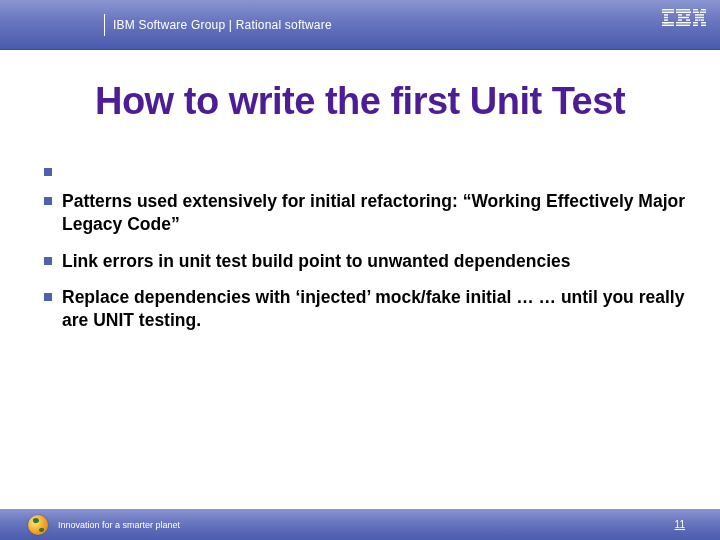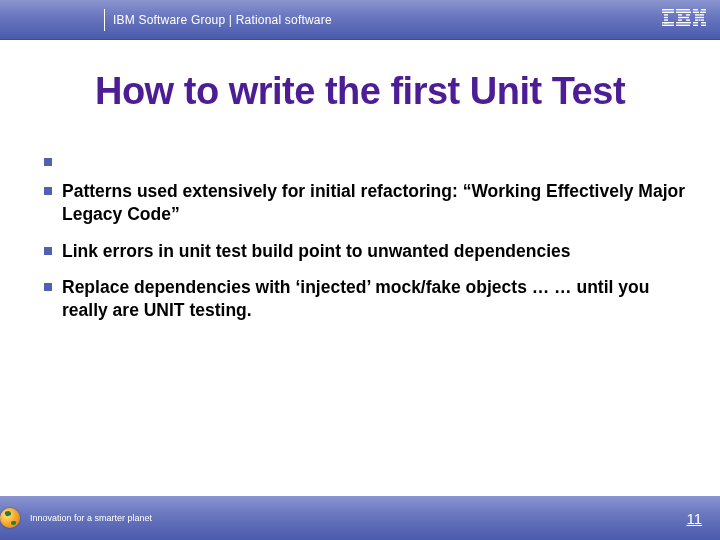--- a/index.html
+++ b/index.html
@@ -5,21 +5,21 @@
   * { margin: 0; padding: 0; box-sizing: border-box; }
   body {
     width: 720px;
     height: 540px;
     font-family: Arial, Helvetica, sans-serif;
     background: #fff;
     position: relative;
     overflow: hidden;
   }
   .header {
-    height: 40px;
+    height: 50px;
     background: linear-gradient(to bottom, #8a95d0 0%, #6b78c0 40%, #4a5aad 100%);
     border-bottom: 1px solid #3a4a9d;
     display: flex;
     align-items: center;
     padding: 0 14px 0 0;
     position: relative;
   }
   .header-divider {
     width: 1px;
     height: 22px;
@@ -66,25 +66,25 @@
     font-size: 17.5px;
     font-weight: bold;
     color: #000;
     line-height: 1.3;
   }
   .footer {
     position: absolute;
     bottom: 0;
     left: 0;
     right: 0;
-    height: 44px;
+    height: 31px;
     background: linear-gradient(to bottom, #8a95d0 0%, #6b78c0 40%, #4a5aad 100%);
     display: flex;
     align-items: center;
-    padding: 0 0;
+    padding: 0 28px;
   }
   .globe-icon {
     width: 20px;
     height: 20px;
     border-radius: 50%;
     background: radial-gradient(circle at 35% 35%, #ffe680 0%, #f5a623 50%, #d4741a 100%);
     position: relative;
     margin-right: 10px;
     box-shadow: 0 0 2px rgba(0,0,0,0.4);
   }
@@ -104,23 +104,23 @@
     width: 5px; height: 4px;
     background: #2a7a3a;
     border-radius: 50% 40% 60% 50%;
   }
   .footer-text {
     color: #fff;
     font-size: 9px;
   }
   .page-number {
     position: absolute;
-    right: 18px;
+    right: 35px;
     color: #fff;
-    font-size: 15px;
+    font-size: 10px;
     text-decoration: underline;
   }
 </style>
 </head>
 <body>
 
 <div class="header">
   <div class="header-divider"></div>
   <div class="header-text">IBM Software Group | Rational software</div>
   <div class="ibm-logo">
@@ -171,21 +171,21 @@
   <div class="bullet-item">
     <div class="bullet-square"></div>
     <div class="bullet-text">Patterns used extensively for initial refactoring: “Working Effectively Major Legacy Code”</div>
   </div>
   <div class="bullet-item">
     <div class="bullet-square"></div>
     <div class="bullet-text">Link errors in unit test build point to unwanted dependencies</div>
   </div>
   <div class="bullet-item">
     <div class="bullet-square"></div>
-    <div class="bullet-text">Replace dependencies with ‘injected’ mock/fake objects … … until you really are UNIT testing.</div>
+    <div class="bullet-text">Replace dependencies with ‘injected’ mock/fake initial … … until you really are UNIT testing.</div>
   </div>
 </div>
 
 <div class="footer">
   <div class="globe-icon"></div>
   <div class="footer-text">Innovation for a smarter planet</div>
   <div class="page-number">11</div>
 </div>
 
 </body></html>

